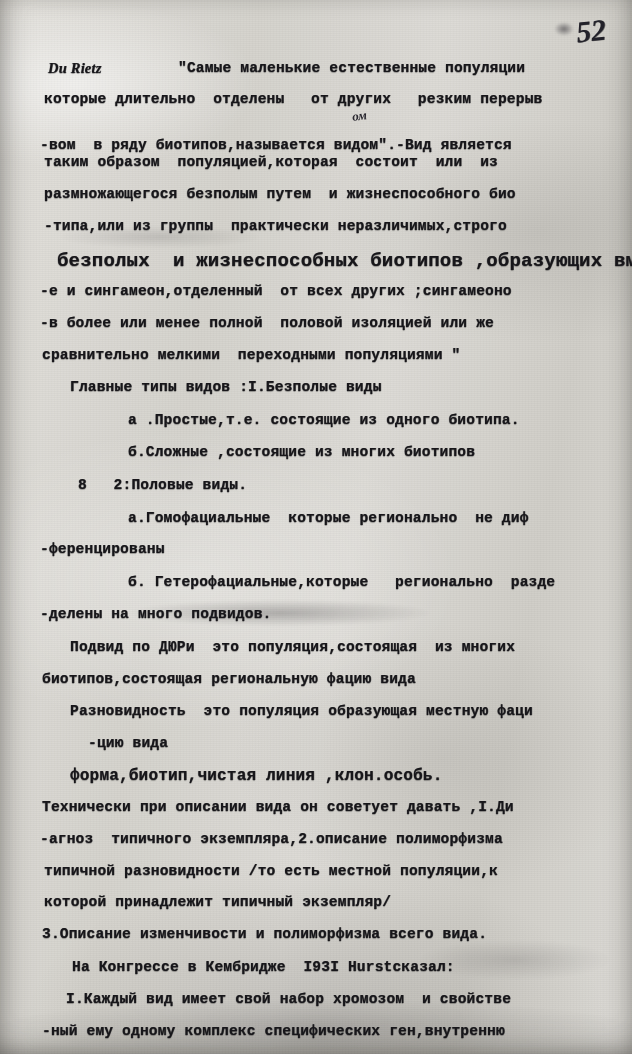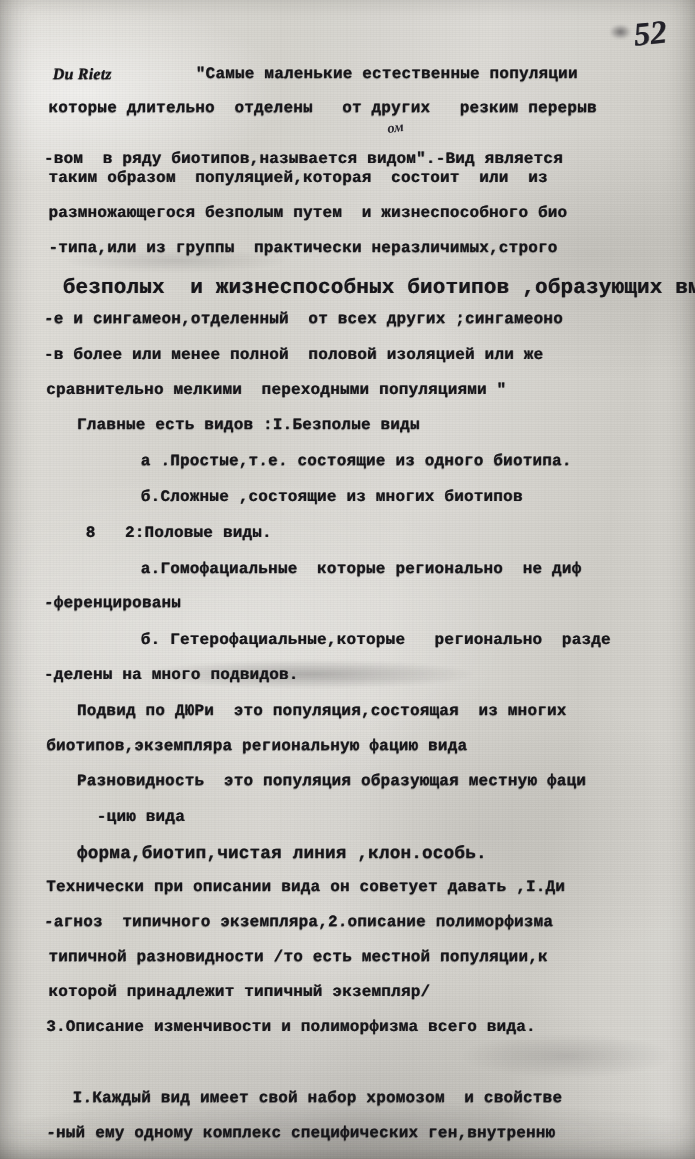--- a/index.html
+++ b/index.html
@@ -133,38 +133,39 @@
       <div class="line" style="top: 60px; left: 178px; font-size: 14.5px;">"Самые маленькие естественные популяции</div>
       <div class="line" style="top: 91px; left: 44px; font-size: 14.5px;">которые длительно  отделены   от других   резким перерыв</div>
       <div class="line" style="top: 122px; left: 40px; font-size: 14.5px; margin-top: 15px;">-вом  в ряду биотипов,называется видом".-Вид является</div>
       <div class="line" style="top: 154px; left: 44px; font-size: 14.5px;">таким образом  популяцией,которая  состоит  или  из</div>
       <div class="line" style="top: 186px; left: 44px; font-size: 14.5px;">размножающегося безполым путем  и жизнеспособного био</div>
       <div class="line" style="top: 218px; left: 44px; font-size: 14.5px;">-типа,или из группы  практически неразличимых,строго</div>
       <div class="line" style="top: 250px; left: 42px; font-size: 19px; padding-left: 15px;">безполых  и жизнеспособных биотипов ,образующих вместе</div>
       <div class="line" style="top: 283px; left: 40px; font-size: 14.5px;">-е и сингамеон,отделенный  от всех других ;сингамеоно</div>
       <div class="line" style="top: 315px; left: 40px; font-size: 14.5px;">-в более или менее полной  половой изоляцией или же</div>
       <div class="line" style="top: 347px; left: 42px; font-size: 14.5px;">сравнительно мелкими  переходными популяциями "</div>
-      <div class="line" style="top: 379px; left: 70px; font-size: 14.5px;">Главные есть видов :I.Безполые виды</div>
+      <div class="line" style="top: 379px; left: 70px; font-size: 14.5px;">Главные типы видов :I.Безполые виды</div>
       <div class="line" style="top: 412px; left: 128px; font-size: 14.5px;">а .Простые,т.е. состоящие из одного биотипа.</div>
       <div class="line" style="top: 444px; left: 128px; font-size: 14.5px;">б.Сложные ,состоящие из многих биотипов</div>
       <div class="line" style="top: 477px; left: 78px; font-size: 14.5px;">8   2:Половые виды.</div>
       <div class="line" style="top: 510px; left: 128px; font-size: 14.5px;">а.Гомофациальные  которые регионально  не диф</div>
       <div class="line" style="top: 541px; left: 40px; font-size: 14.5px;">-ференцированы</div>
       <div class="line" style="top: 574px; left: 128px; font-size: 14.5px;">б. Гетерофациальные,которые   регионально  разде</div>
       <div class="line" style="top: 606px; left: 40px; font-size: 14.5px;">-делены на много подвидов.</div>
       <div class="line" style="top: 639px; left: 70px; font-size: 14.5px;">Подвид по ДЮРи  это популяция,состоящая  из многих</div>
-      <div class="line" style="top: 671px; left: 42px; font-size: 14.5px;">биотипов,экземпляра региональную фацию вида</div>
+      <div class="line" style="top: 671px; left: 42px; font-size: 14.5px;">биотипов,состоящая региональную фацию вида</div>
       <div class="line" style="top: 703px; left: 70px; font-size: 14.5px;">Разновидность  это популяция образующая местную фаци</div>
       <div class="line" style="top: 735px; left: 88px; font-size: 14.5px;">-цию вида</div>
       <div class="line" style="top: 767px; left: 70px; font-size: 16px;">форма,биотип,чистая линия ,клон.особь.</div>
       <div class="line" style="top: 799px; left: 42px; font-size: 14.5px;">Технически при описании вида он советует давать ,I.Ди</div>
       <div class="line" style="top: 831px; left: 40px; font-size: 14.5px;">-агноз  типичного экземпляра,2.описание полиморфизма</div>
       <div class="line" style="top: 863px; left: 44px; font-size: 14.5px;">типичной разновидности /то есть местной популяции,к</div>
       <div class="line" style="top: 894px; left: 44px; font-size: 14.5px;">которой принадлежит типичный экземпляр/</div>
       <div class="line" style="top: 926px; left: 42px; font-size: 14.5px;">3.Описание изменчивости и полиморфизма всего вида.</div>
+      <div class="line" style="top: 959px; left: 72px; font-size: 14.5px;">На Конгрессе в Кембридже  I93I Hurstсказал:</div>
       <div class="line" style="top: 991px; left: 66px; font-size: 14.5px;">I.Каждый вид имеет свой набор хромозом  и свойстве</div>
       <div class="line" style="top: 1023px; left: 42px; font-size: 14.5px;">-ный ему одному комплекс специфических ген,внутренню</div>
     </div>
 
   <div class="handwrite" style="left:352px; top:108px; font-size:13px; transform:rotate(-8deg);">ом</div>
 
   <div id="edge-shadow"></div>
 </div>
 
 </body></html>

